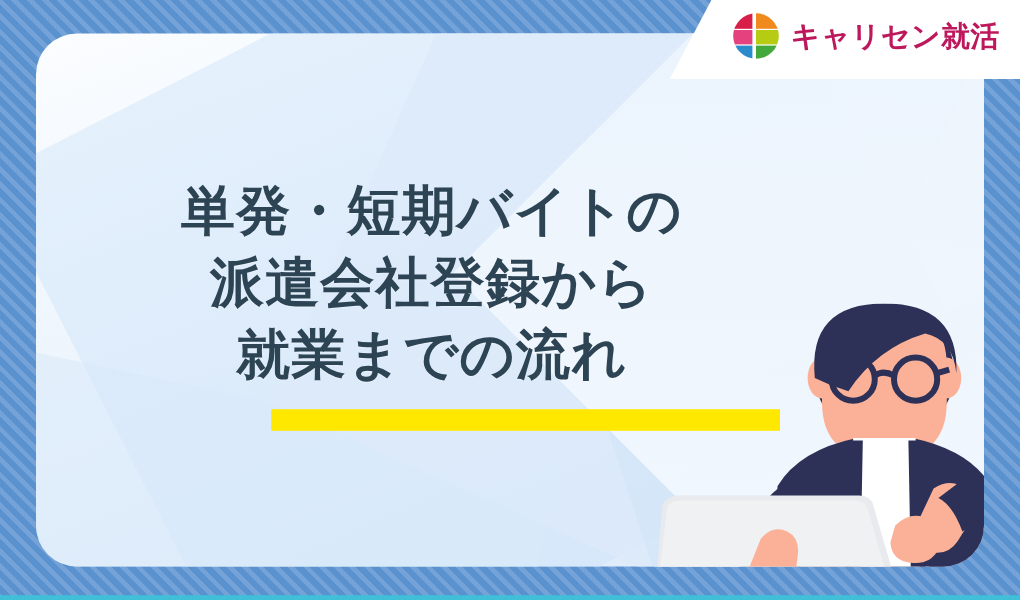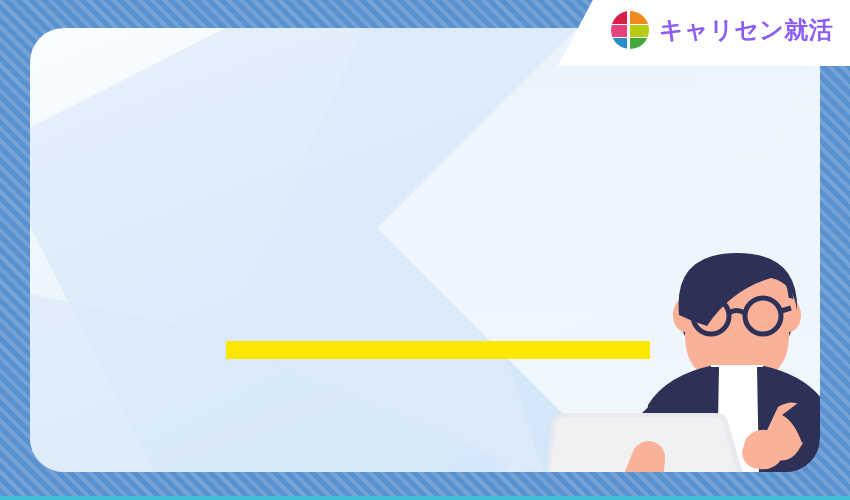--- a/index.html
+++ b/index.html
@@ -110,21 +110,21 @@
     position: relative;
     width: 40px;
     height: 40px;
     flex: 0 0 40px;
   }
   .logo-mark svg { display: block; }
   .logo-text {
     margin-left: 9px;
     font-size: 24px;
     font-weight: 700;
-    color: #8b5cf6;
+    color: #be185d;
     letter-spacing: .5px;
     white-space: nowrap;
     line-height: 1;
   }
 
   
   .headline {
     position: absolute;
     left: 0;
     top: 118px;
@@ -171,20 +171,25 @@
   <div class="stripe-bg"></div>
   <div class="bottom-rule"></div>
 
   <div class="card">
     <div class="geo geo-a"></div>
     <div class="geo geo-e"></div>
     <div class="geo geo-b"></div>
     <div class="geo geo-d"></div>
     <div class="geo geo-c"></div>
 
+    <div class="headline">
+      <span class="line">単発・短期バイトの</span>
+      <span class="line">派遣会社登録から</span>
+      <span class="line">就業までの流れ</span>
+    </div>
     <div class="underline-bar"></div>
 
     <div class="person">
       <svg width="350" height="275" viewBox="0 0 350 275" xmlns="http://www.w3.org/2000/svg">
         <defs>
           <clipPath id="cardClip">
             <path d="M0,0 H350 V275 H0 Z"></path>
           </clipPath>
         </defs>
         <g clip-path="url(#cardClip)">

